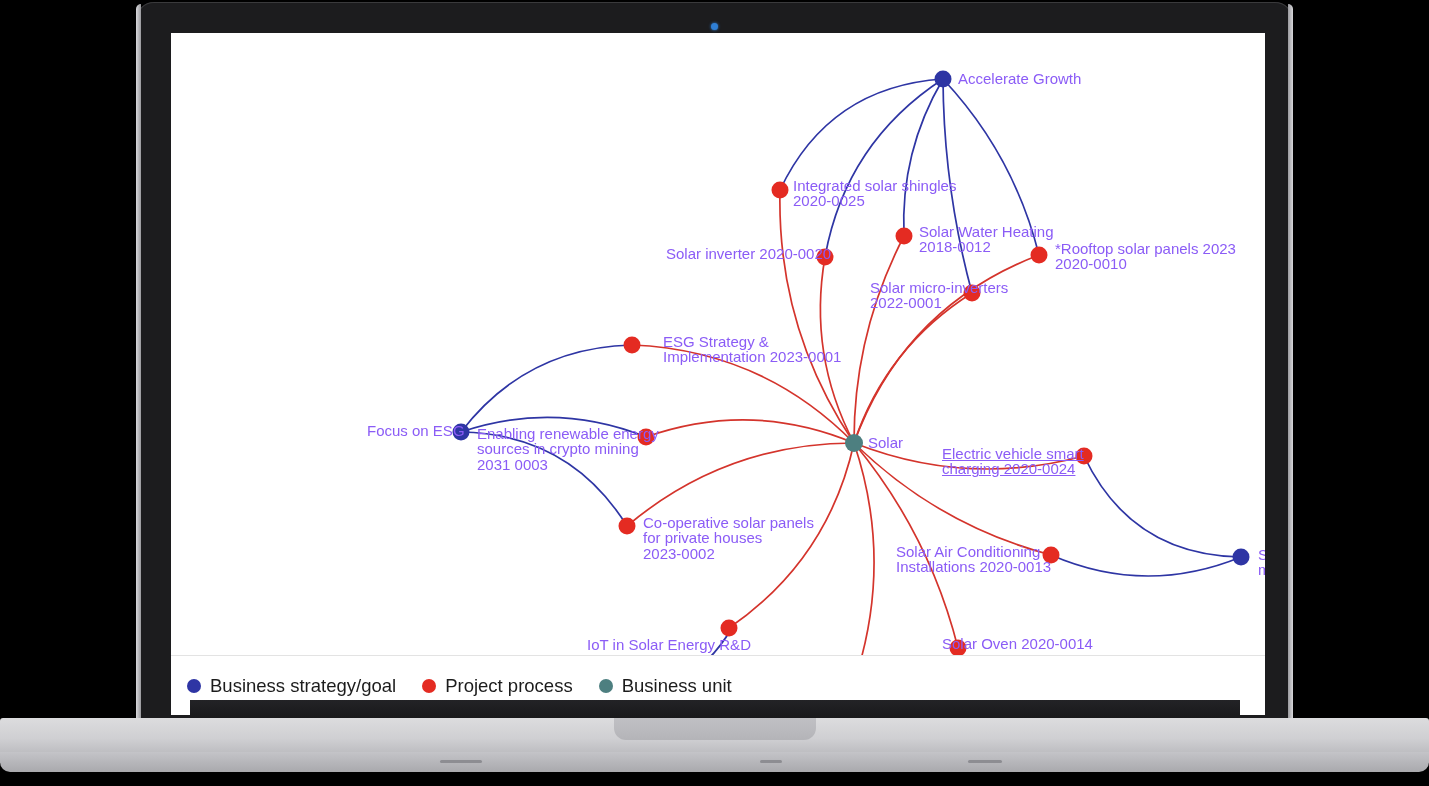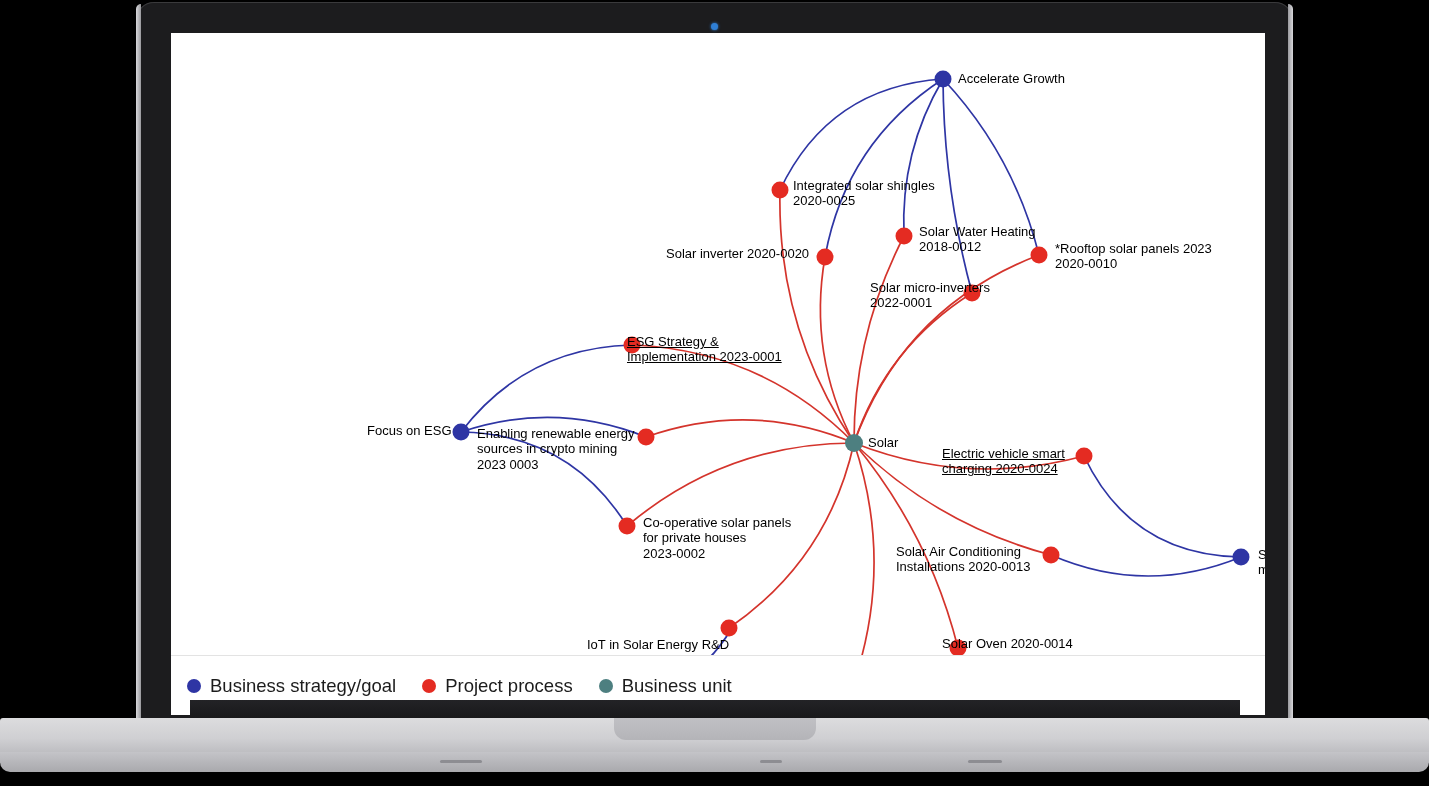--- a/index.html
+++ b/index.html
@@ -62,21 +62,21 @@
   .legend-bar{
     position:absolute;left:0;bottom:0;width:1094px;height:60px;background:#fff;
     border-top:1px solid #e3e3e3;display:flex;align-items:center;
     padding-left:16px;box-sizing:border-box;gap:0px;
   }
   .legend-item{display:flex;align-items:center;margin-right:26px;}
   .legend-dot{width:14px;height:14px;border-radius:50%;margin-right:9px;flex:0 0 auto;}
   .legend-label{font-size:18.5px;color:#1c1c1c;white-space:nowrap;}
 
   .node-label{
-    position:absolute;color:#000000;font-size:13px;line-height:15.4px;
+    position:absolute;color:#8b5cf6;font-size:15px;line-height:15.4px;
     white-space:pre;pointer-events:none;
   }
 </style>
 </head>
 <body>
 
 <div id="stage">
 
   <div class="laptop-lid"></div>
   <div class="lid-edge-left"></div>
@@ -142,25 +142,25 @@
 markets</div>
           <div class="node-label" style="left: 622px; top: 145px;">Integrated solar shingles
 2020-0025</div>
           <div class="node-label" style="left: 748px; top: 191px;">Solar Water Heating
 2018-0012</div>
           <div class="node-label" style="left: 884px; top: 208px;">*Rooftop solar panels 2023
 2020-0010</div>
           <div class="node-label" style="left: 495px; top: 213px;">Solar inverter 2020-0020</div>
           <div class="node-label" style="left: 664px; top: 247px; margin-left: 35px;">Solar micro-inverters
 2022-0001</div>
-          <div class="node-label" style="left: 456px; top: 301px; text-decoration: underline;">ESG Strategy &amp;
+          <div class="node-label" style="left: 492px; top: 301px;">ESG Strategy &amp;
 Implementation 2023-0001</div>
           <div class="node-label" style="left: 306px; top: 393px;">Enabling renewable energy
 sources in crypto mining
-2023 0003</div>
+2031 0003</div>
           <div class="node-label" style="left: 472px; top: 482px;">Co-operative solar panels
 for private houses
 2023-0002</div>
           <div class="node-label" style="left: 771px; top: 413px; text-decoration: underline;">Electric vehicle smart
 charging 2020-0024</div>
           <div class="node-label" style="left: 725px; top: 511px;">Solar Air Conditioning
 Installations 2020-0013</div>
           <div class="node-label" style="left: 403px; top: 604px; margin-left: 13px;">IoT in Solar Energy R&amp;D
 2020-0022</div>
           <div class="node-label" style="left: 771px; top: 603px;">Solar Oven 2020-0014</div>

